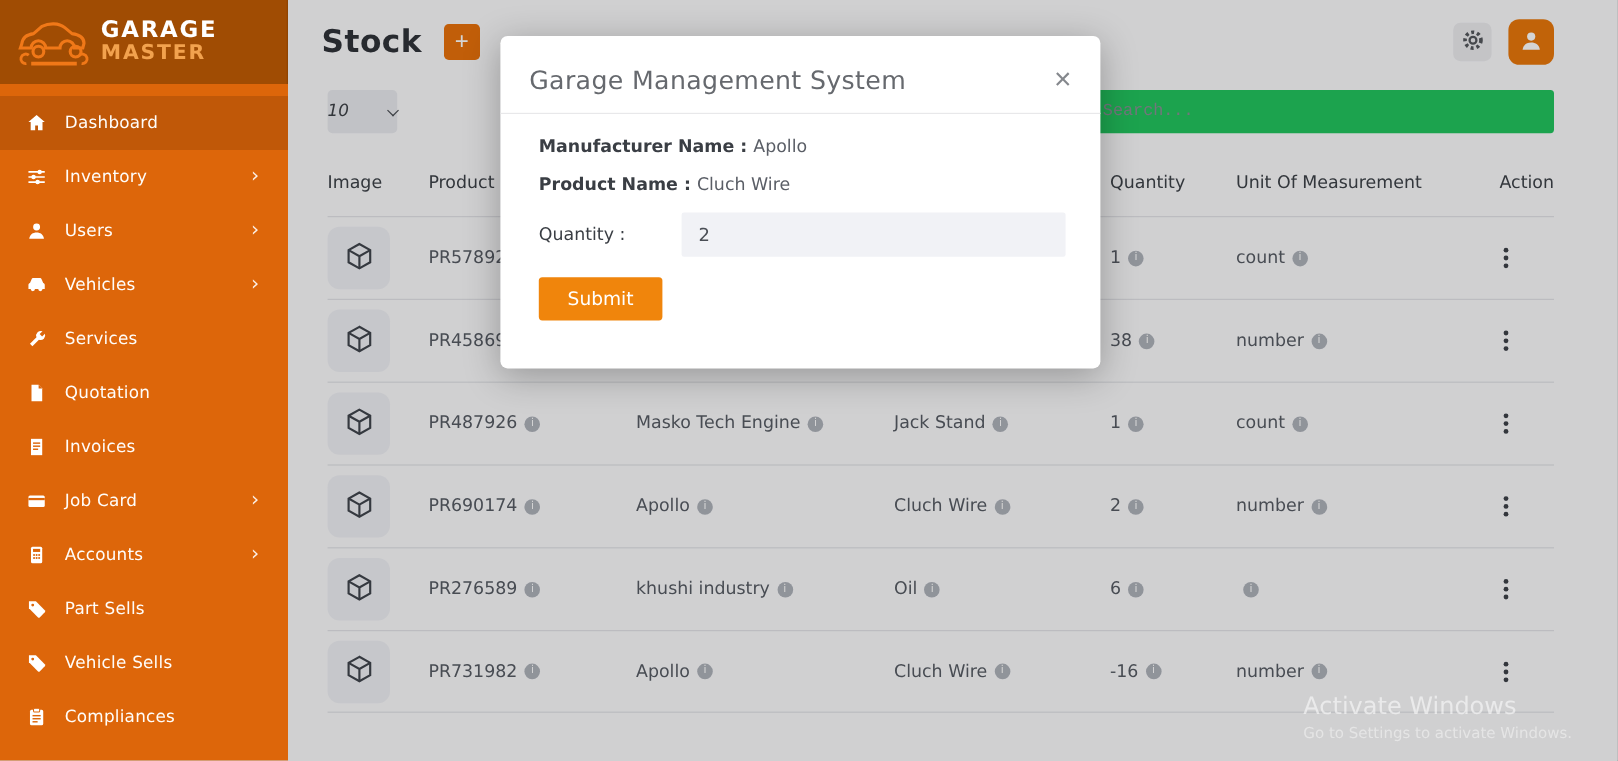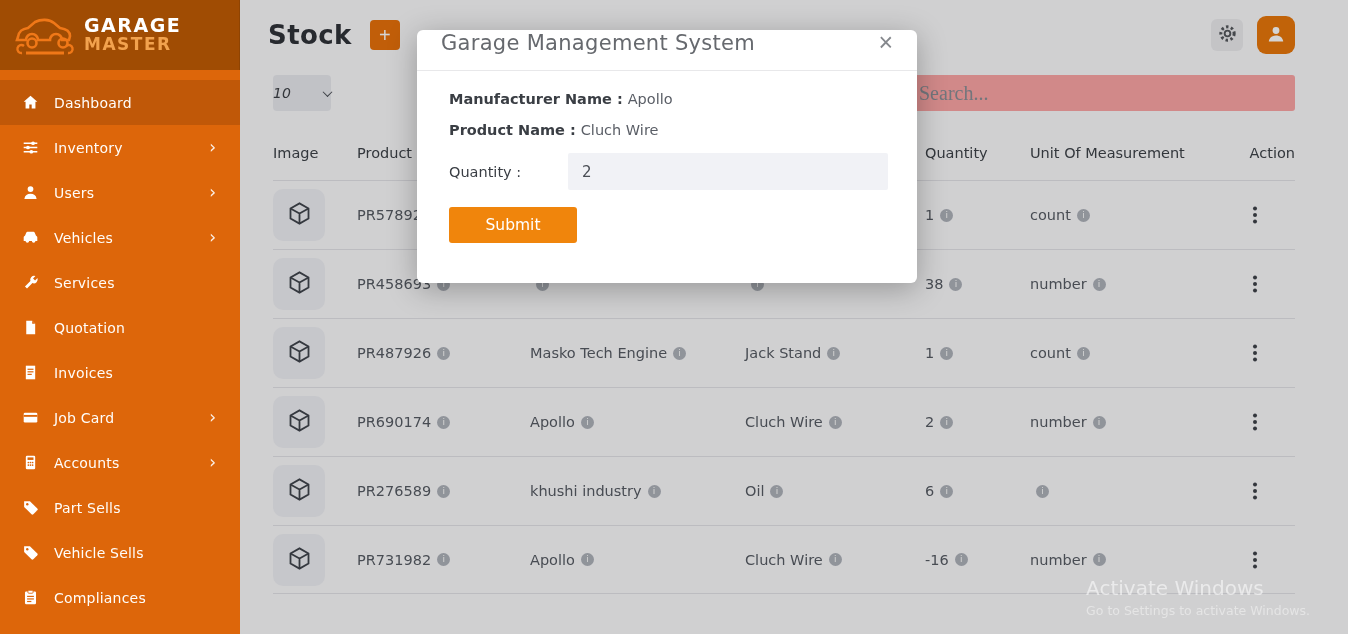--- a/index.html
+++ b/index.html
@@ -28,21 +28,21 @@
   .page-title { font-size:26px; font-weight:600; color:#303339; letter-spacing:0.4px; }
   .add-btn { width:30px; height:30px; margin-left:18px; background:#E8720C; color:#fff; border:none; border-radius:4px; font-size:20px; line-height:28px; cursor:pointer; }
   .top-actions { margin-left:auto; display:flex; align-items:center; gap:14px; }
   .icon-btn { border:none; cursor:pointer; display:flex; align-items:center; justify-content:center; }
   .gear-btn { width:32px; height:32px; background:#ECECEF; border-radius:6px; }
   .avatar-btn { width:38px; height:38px; background:#E8780C; border-radius:9px; }
 
   .toolbar { display:flex; align-items:center; justify-content:space-between; padding:0 53px 0 33px; margin-top:5px; }
   .page-size { width:58px; height:36px; background:#E9EAEE; border-radius:4px; display:flex; align-items:center; justify-content:space-between; gap:22px; font-size:14px; color:#3E4248; cursor:pointer;font-style:italic; }
   .caret { width:7px; height:7px; border-right:1.8px solid #4A4E55; border-bottom:1.8px solid #4A4E55; transform:rotate(45deg) translate(-1px,-1px); }
-  .search { width:390px; height:36px; background:#fca5a5; border:none; border-radius:3px; padding:0 14px; font-size:20px; color:#4A4E55; font-family:Liberation Serif, serif; outline:none; }
+  .search { width:390px; height:36px; background:#22c55e; border:none; border-radius:3px; padding:0 14px; font-size:14px; color:#4A4E55; font-family:Liberation Mono, monospace; outline:none; }
   .search::placeholder { color:#8A8E96; }
 
   
   .table { margin-top:14px; }
   .trow, .thead { display:grid; grid-template-columns:84px 173px 215px 180px 105px 215px 1fr; align-items:center; margin:0 53px 0 33px; }
   .thead { height:55px; font-size:14.5px; color:#3E4349; font-weight:500; }
   .trow { height:69px; border-top:1px solid #E2E3E7; font-size:14.5px; color:#575C64; }
   .trow:last-child { border-bottom:1px solid #E2E3E7; }
   .cell { display:flex; align-items:center; gap:6px; }
   .cell.right, .thead .right { justify-content:flex-end; text-align:center; }
@@ -52,31 +52,31 @@
   .info-icon::before { content:"i"; }
   .dots { width:4px; height:4px; border-radius:50%; background:#3E4249; box-shadow:0 -6.5px 0 #3E4249, 0 6.5px 0 #3E4249; display:inline-block; cursor:pointer; }
 
   
   .backdrop { position:absolute; inset:0; background:rgba(0,0,0,0.17); z-index:5; }
   .watermark { position:absolute; right:38px; bottom:16px; z-index:6; color:rgba(250,250,250,0.62); }
   .wm1 { font-size:20px; }
   .wm2 { font-size:12.5px; margin-top:3px; color:rgba(245,245,245,0.55); }
 
   .modal { position:absolute; left:417px; top:30px; width:500px; background:#fff; border-radius:6px; z-index:10; box-shadow:0 6px 30px rgba(0,0,0,0.28); }
-  .modal-header { display:flex; align-items:flex-start; padding:0 24px 14px 24px; border-bottom:1px solid #E8E8EA; }
+  .modal-header { display:flex; align-items:flex-start; padding:24px 24px 14px 24px; border-bottom:1px solid #E8E8EA; }
   .modal-title { font-size:21px; color:#66696E; letter-spacing:0.3px; line-height:26px; }
   .modal-close { margin-left:auto; background:none; border:none; font-size:25px; color:#85888D; cursor:pointer; line-height:24px; padding:0; }
   .modal-body { padding:20px 29px 40px 32px; }
   .m-row { font-size:14.5px; margin-bottom:15px; }
   .m-label { font-weight:bold; color:#3A3E44; }
   .m-value { color:#5A5E66; margin-left:5px; }
   .qty-row { display:flex; align-items:center; margin-bottom:0; }
   .qty-label { flex:0 0 119px; font-size:14.5px; color:#3A3E44; font-weight:500; }
   .qty-input { flex:1; height:37px; background:#F1F2F6; border:none; border-radius:2px; padding:0 14px; font-size:15px; color:#4A4E55; font-family:inherit; outline:none; }
-  .submit-btn { margin-top:17px; width:128px; height:36px; background:#F0850C; border:none; border-radius:3px; color:#fff; font-size:15.5px; font-family:inherit; cursor:pointer; }
+  .submit-btn { margin-top:17px; width:103px; height:36px; background:#F0850C; border:none; border-radius:3px; color:#fff; font-size:15.5px; font-family:inherit; cursor:pointer; }
 </style>
 </head>
 <body>
 
 <div class="page">
 
   <aside class="sidebar">
     <div class="brand">
       <span class="brand-logo">
         <svg width="66" height="44" viewBox="0 0 66 44" fill="none">

